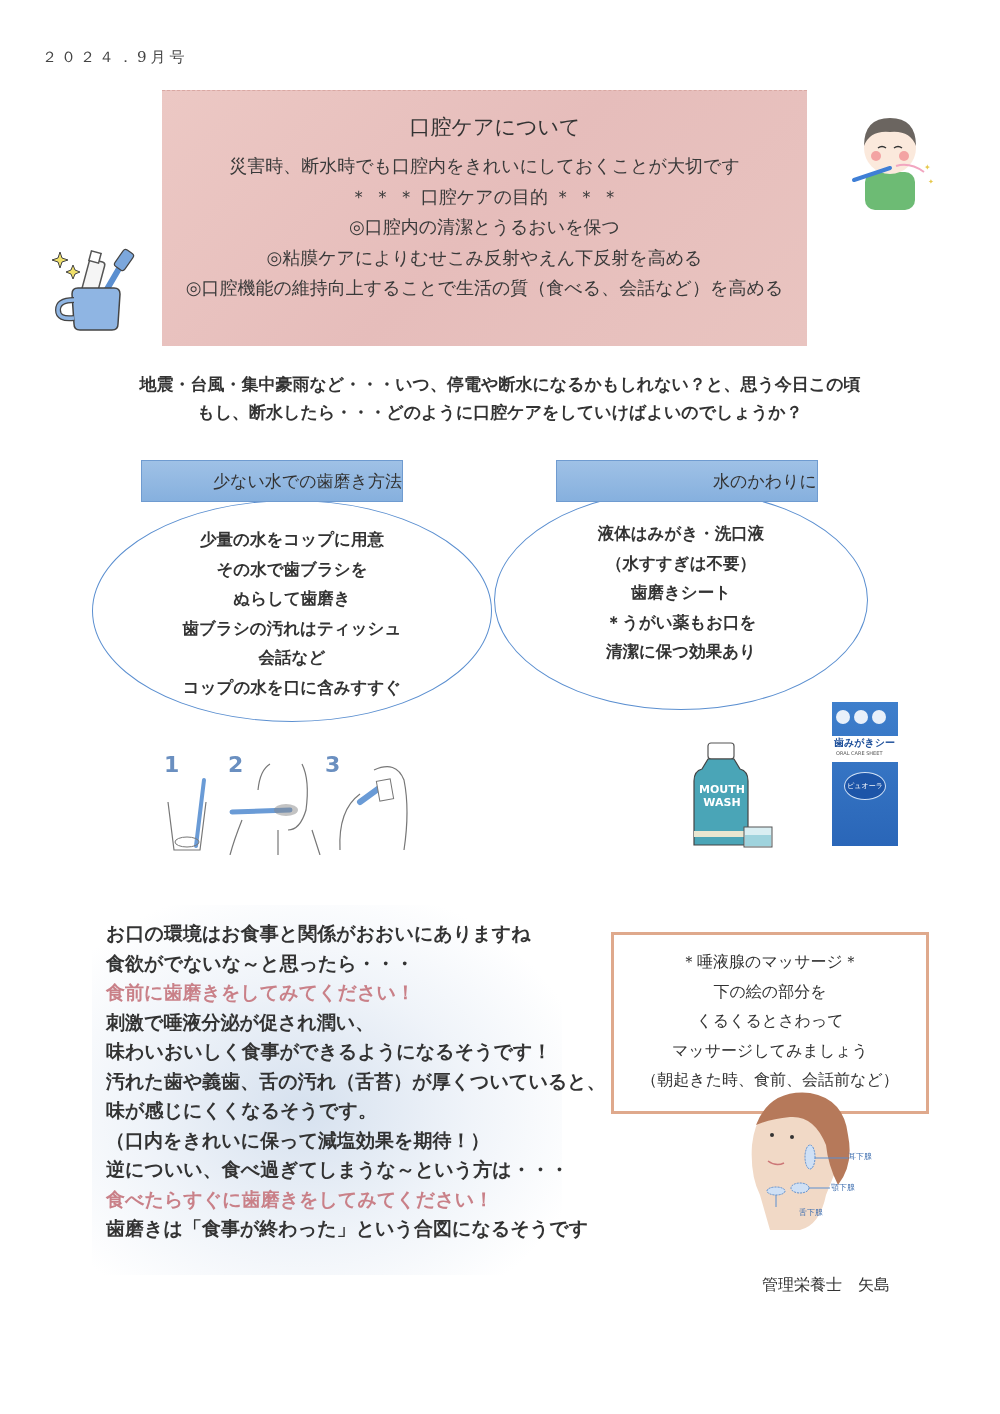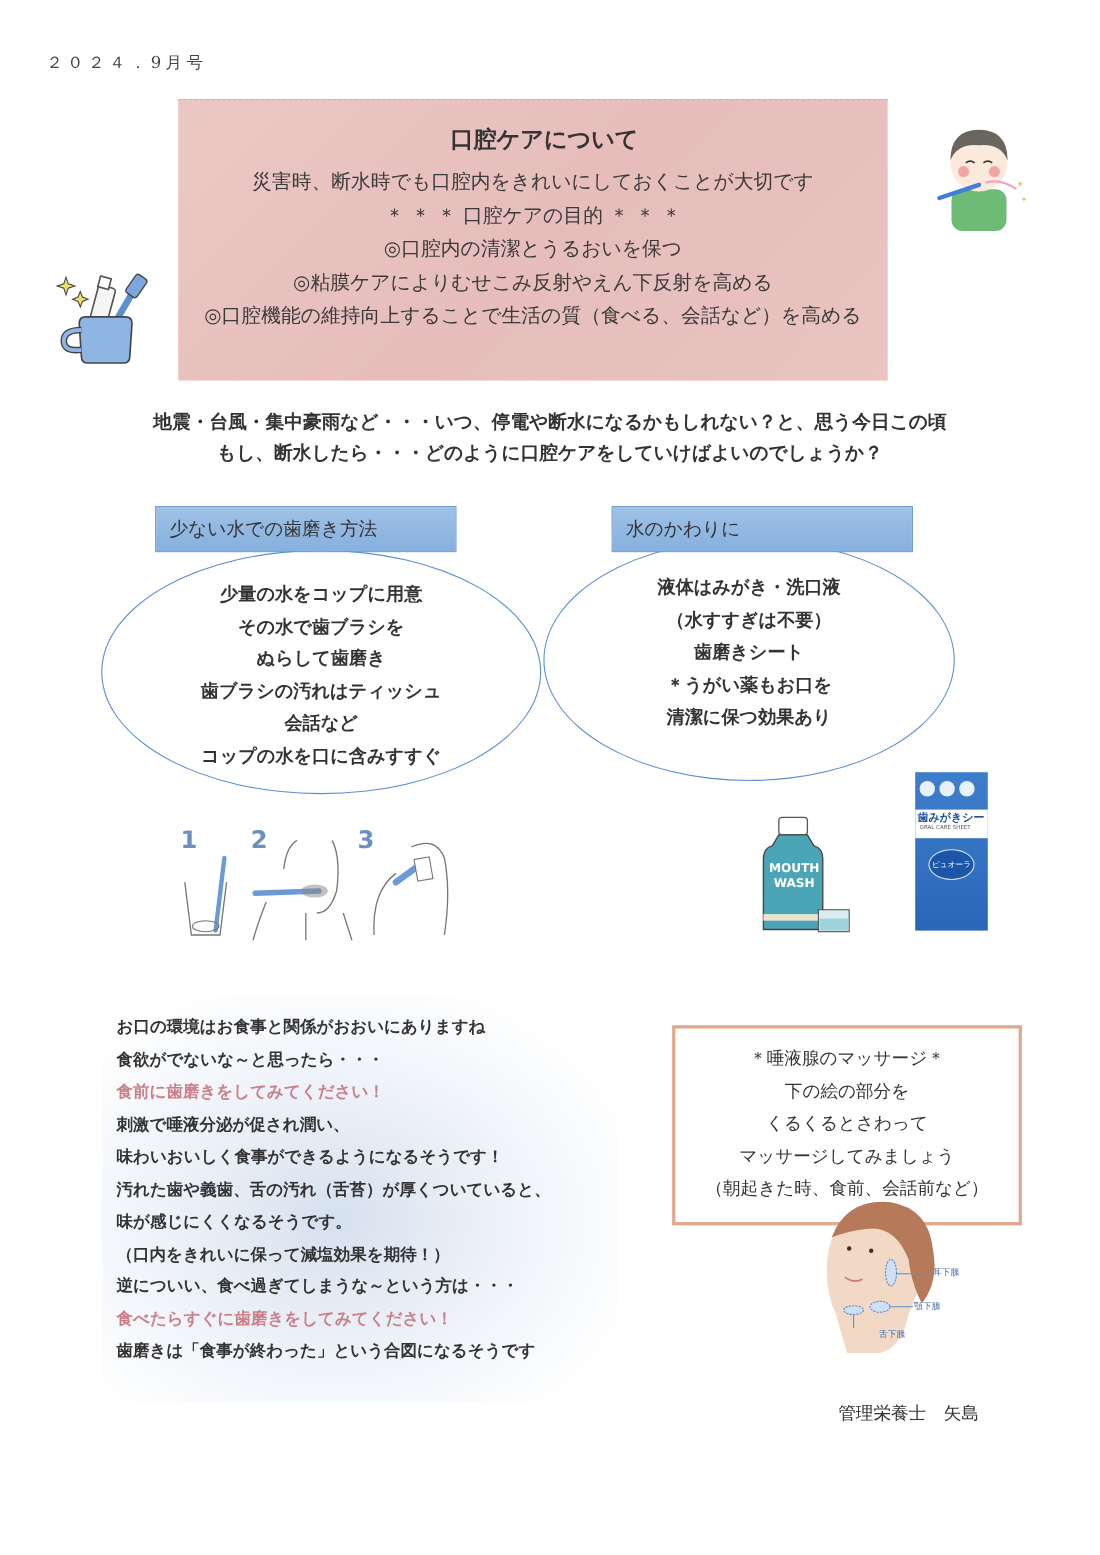--- a/index.html
+++ b/index.html
@@ -8,58 +8,57 @@
     font-family: "DejaVu Sans", "Liberation Sans", sans-serif; color:#3a3a3a;
   }
   .abs { position:absolute; }
   .issue { left:42px; top:48px; font-size:15px; letter-spacing:4px; font-family:"DejaVu Serif", serif; color:#444; }
 
   .pinkbox {
     left:162px; top:90px; width:645px; height:255px;
     background: linear-gradient(135deg,#ecc8c4 0%, #e6bdbb 50%, #e9c4c0 100%);
     border-top:1px dashed #d9a8a3;
   }
-  .pinkbox .title { text-align:center; margin-top:22px; font-size:21px; color:#333; font-weight:bold;padding-left:21px; }
+  .pinkbox .title { text-align:center; margin-top:22px; font-size:21px; color:#333; font-weight:normal;padding-left:21px; }
   .pinkbox .lines { text-align:center; margin-top:10px; }
   .pinkbox .lines div { font-size:18px; line-height:30.5px; color:#3a3a3a; }
 
   .intro { left:60px; top:370px; width:880px; text-align:center; font-size:17px; line-height:28px; color:#333; font-weight:bold; }
 
   .ellipse {
     border:1.5px solid #5b8fd0; border-radius:50%; background:#fff;
   }
   .ell-left { left:92px; top:500px; width:398px; height:220px; }
   .ell-right { left:494px; top:490px; width:372px; height:218px; }
   .ell-text { position:absolute; left:0; right:0; text-align:center; font-size:16.5px; line-height:29.5px; color:#333; font-weight:bold; }
   .ell-left .ell-text { top:16px; }
   .ell-right .ell-text { top:25px; }
 
   .tab {
     background: linear-gradient(180deg,#9fc1e6 0%, #86b0de 100%);
-    border:1px solid #6f9bd0; text-align:left; font-size:17px; color:#333;
+    border:1px solid #6f9bd0; text-align:right; font-size:17px; color:#333;
     line-height:40px;
-    padding-left:12px;
   }
   .tab-left { left:141px; top:460px; width:260px; height:40px; }
   .tab-right { left:556px; top:460px; width:260px; height:40px; }
 
   .steps { left:160px; top:750px; width:280px; height:105px; }
   .stepnum { position:absolute; top:2px; font-size:22px; color:#6a8fc0; font-weight:bold; }
 
   .massage-box {
     left:611px; top:884px; width:312px; height:176px;
     border:3px solid #dfa98c; background:#fff;margin-top:48px;
   }
   .massage-box .text { text-align:center; margin-top:12px; font-size:16px; line-height:29.5px; color:#333; }
 
   .bottom-area {
     left:92px; top:905px; width:470px; height:370px;
     background: radial-gradient(ellipse at 45% 55%, rgba(180,200,225,0.55) 0%, rgba(210,222,238,0.35) 45%, rgba(255,255,255,0) 80%);
   }
-  .bottom-text { left:106px; top:919px; font-size:15px; line-height:29.5px; color:#333; font-weight:bold; }
+  .bottom-text { left:106px; top:919px; font-size:19px; line-height:29.5px; color:#333; font-weight:bold; }
   .bottom-text .pink { color:#c98088; }
 
   .author { left:762px; top:1275px; font-size:16px; color:#333; }
 </style>
 </head>
 <body>
 
 <div class="abs issue">２０２４．9月号</div>
 
 <div class="abs" style="left:44px;top:238px;width:100px;height:100px;">

